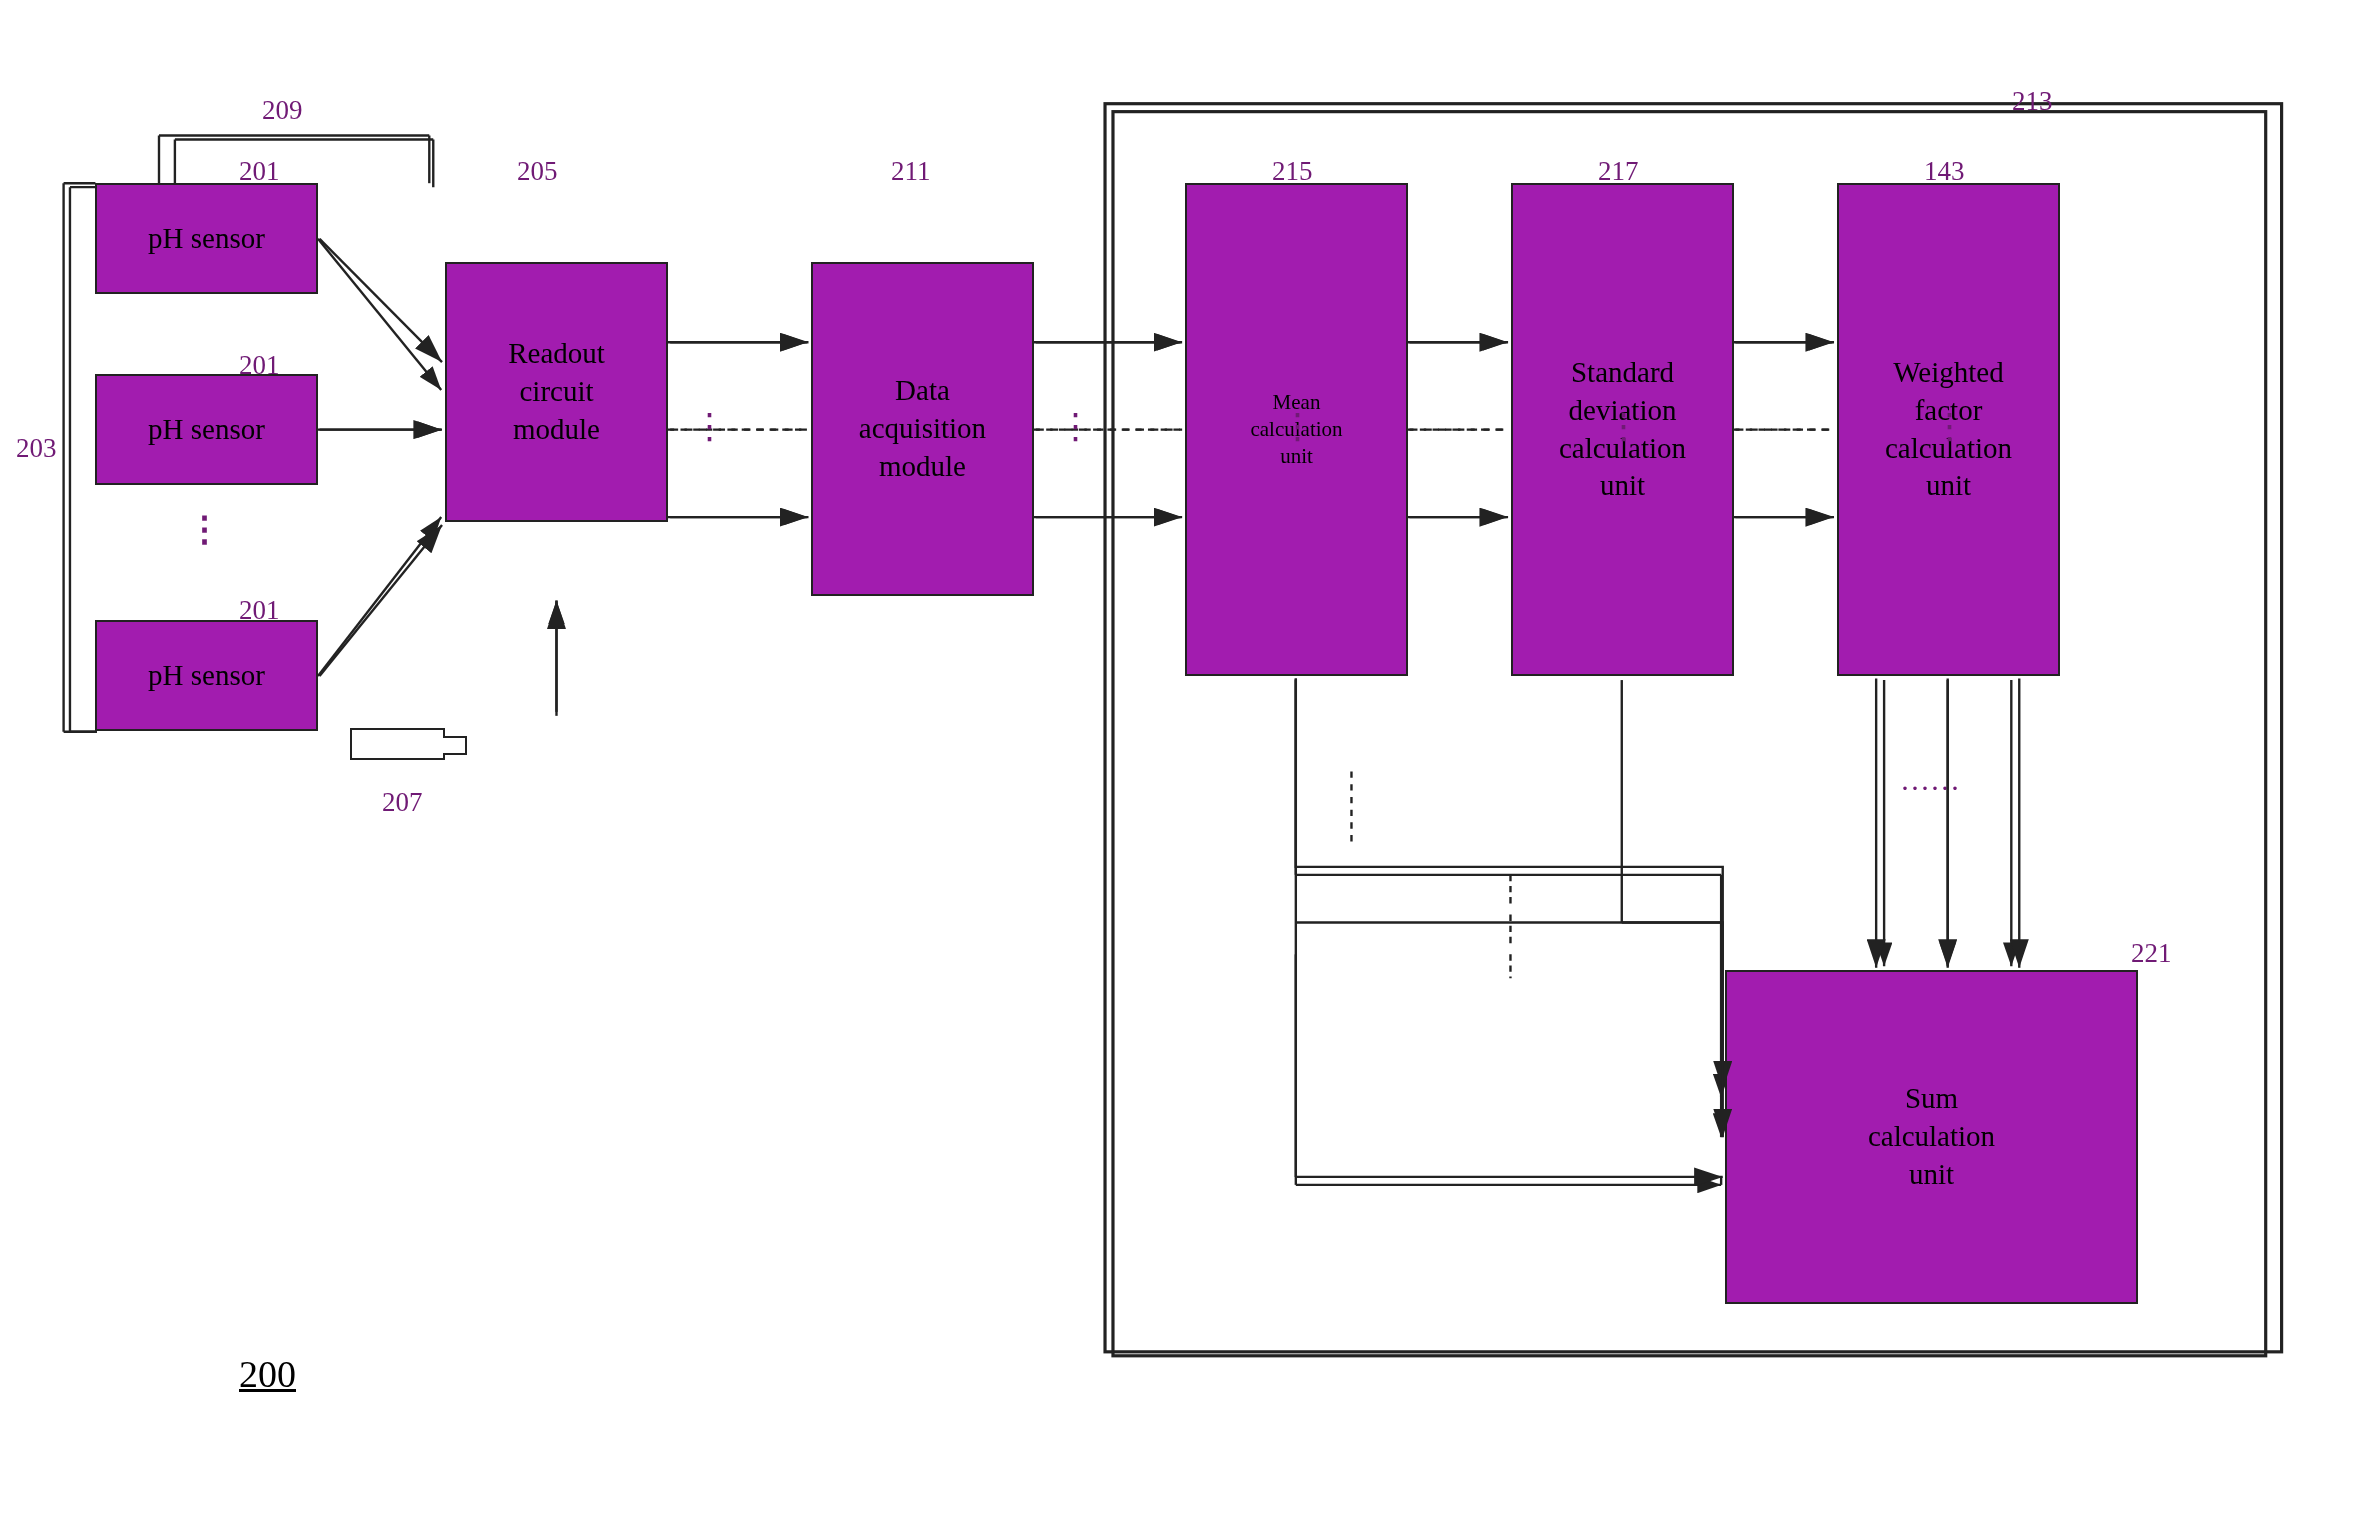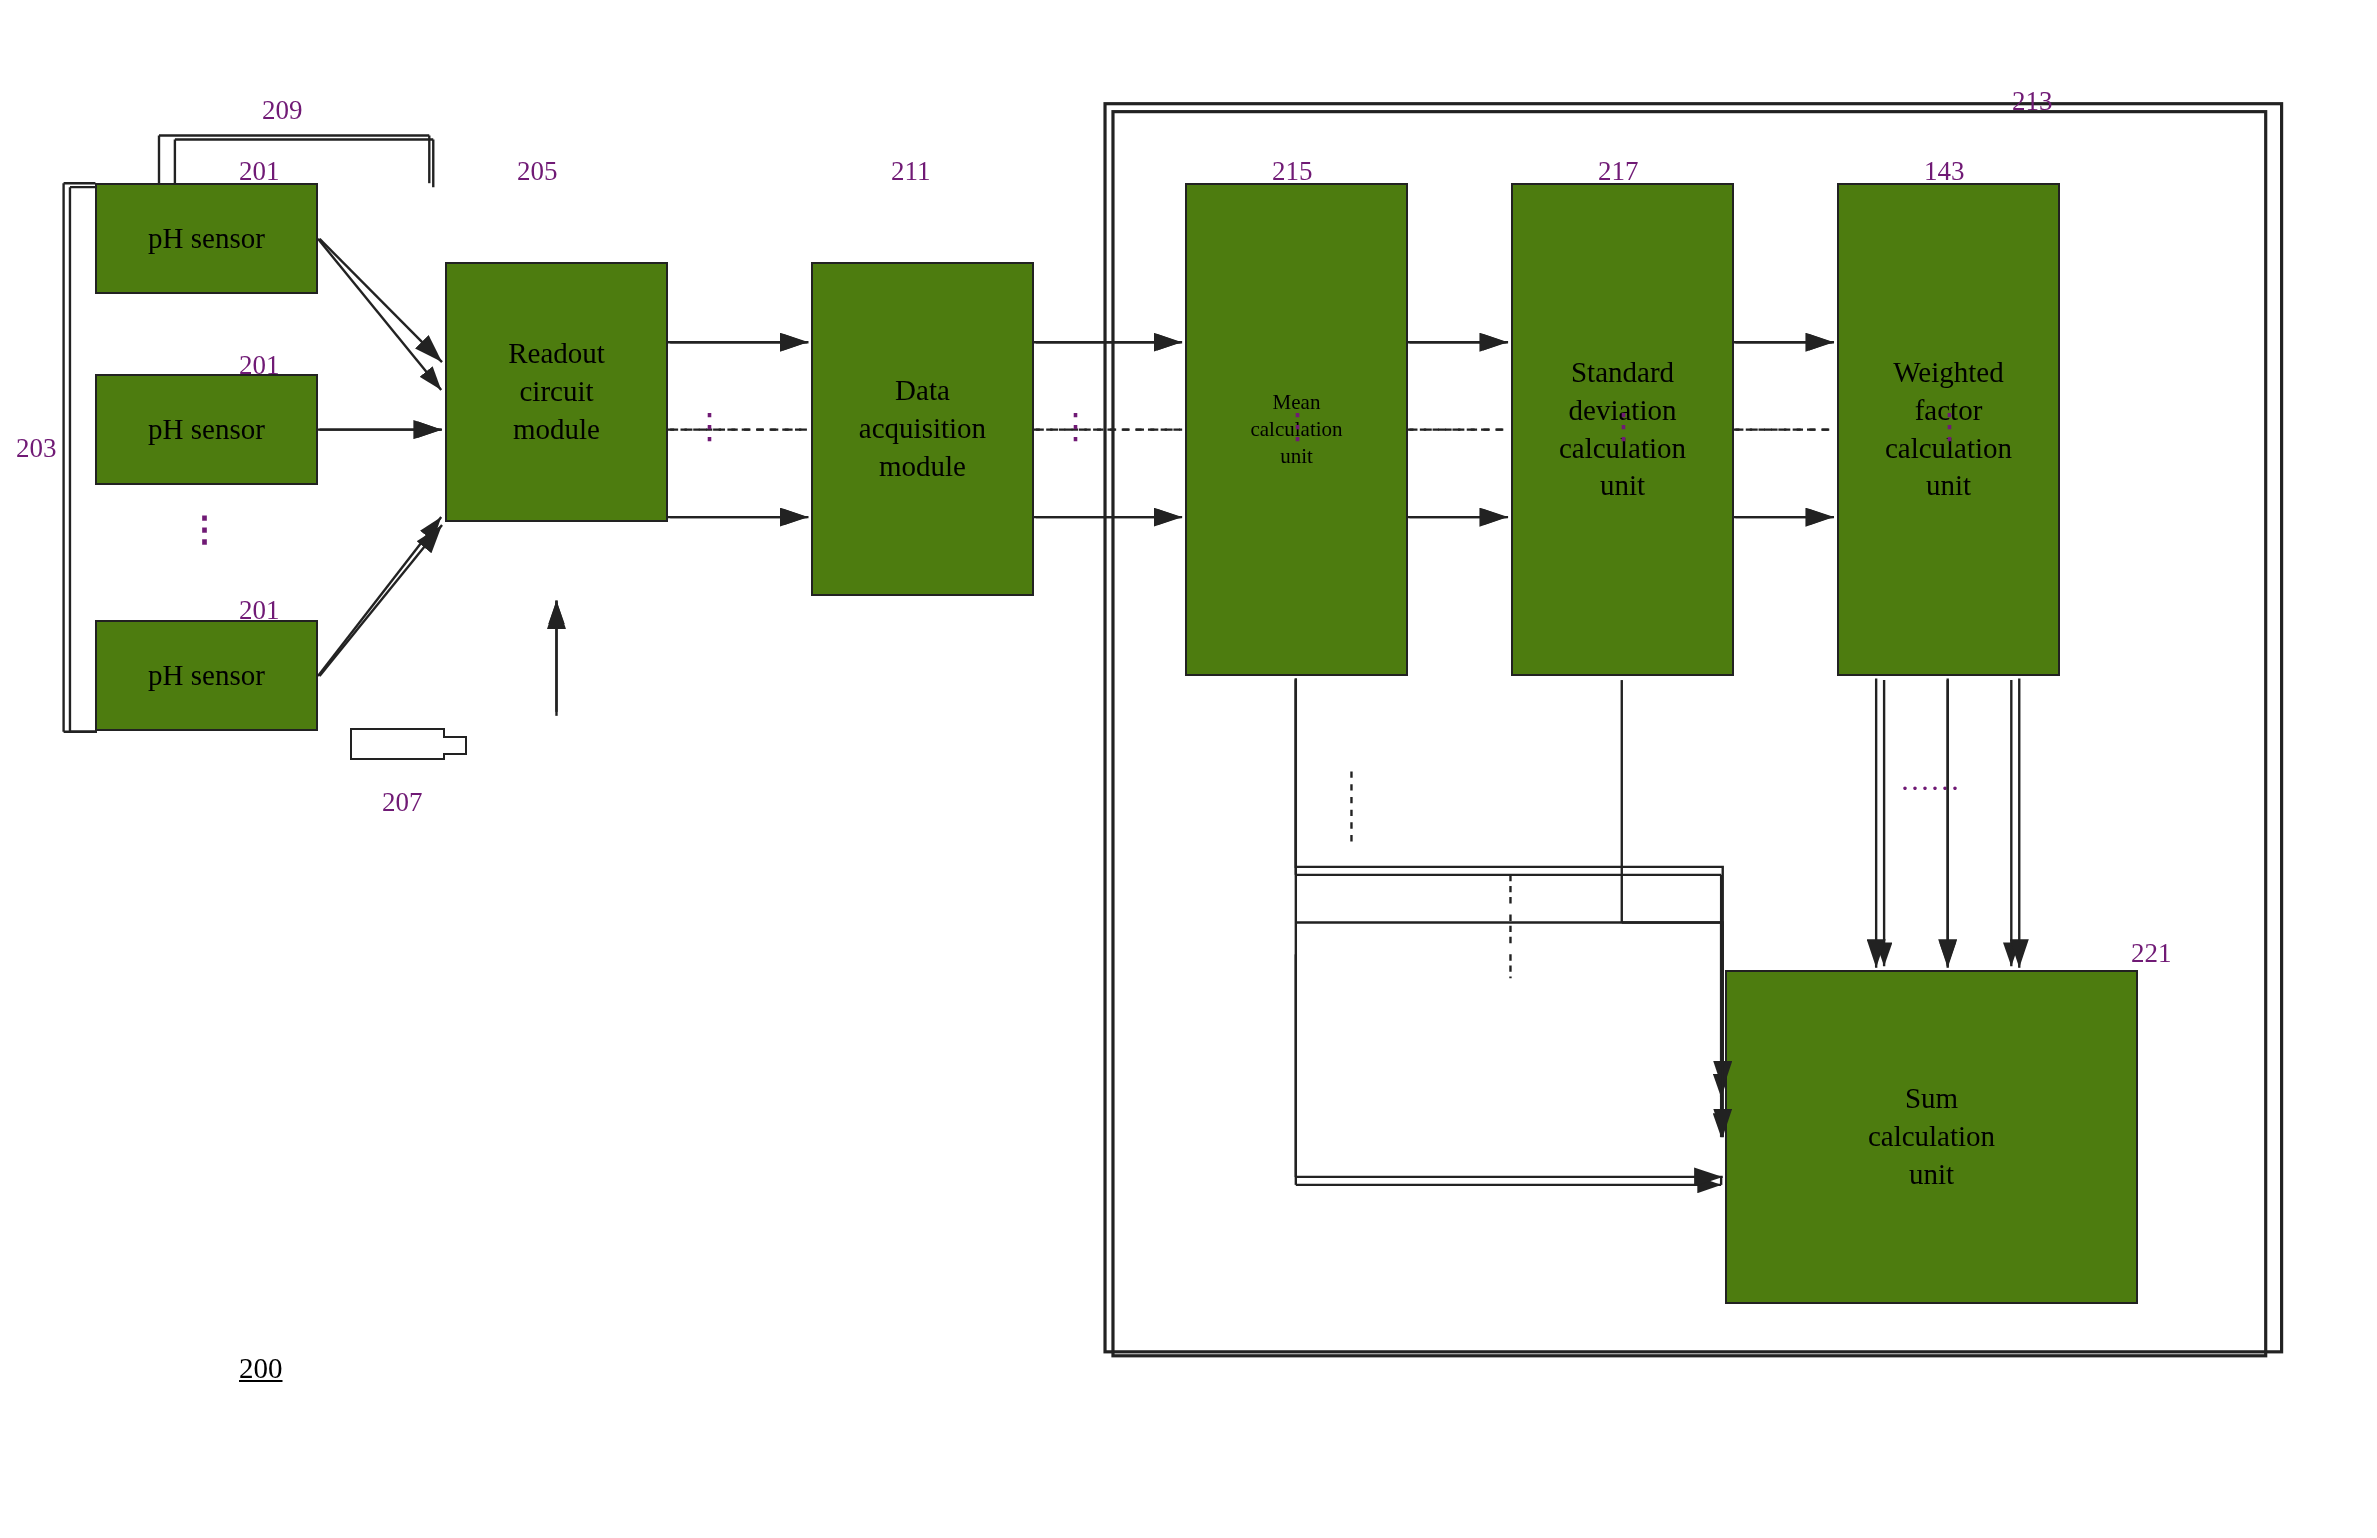--- a/index.html
+++ b/index.html
@@ -13,21 +13,21 @@
     }
     .diagram-container {
       position: absolute;
       top: 0; left: 0;
       width: 2377px;
       height: 1539px;
     }
     .box {
       position: absolute;
       border: 2.4px solid #222;
-      background: #4d7c0f;
+      background: #a21caf;
       display: flex;
       align-items: center;
       justify-content: center;
       text-align: center;
       font-size: 30px;
       line-height: 1.3;
     }
     .label {
       position: absolute;
       font-size: 29px;
@@ -40,21 +40,21 @@
     
     svg.overlay {
       position: absolute;
       top: 0; left: 0;
       width: 2377px;
       height: 1539px;
       pointer-events: none;
     }
     .underline-label {
       position: absolute;
-      font-size: 29px;
+      font-size: 38px;
       text-decoration: underline;
     }
   </style>
 </head>
 <body>
 
 <div class="diagram-container">
 
   <svg class="overlay" viewBox="0 0 2990 1935" width="2377" height="1539">
     <defs>

